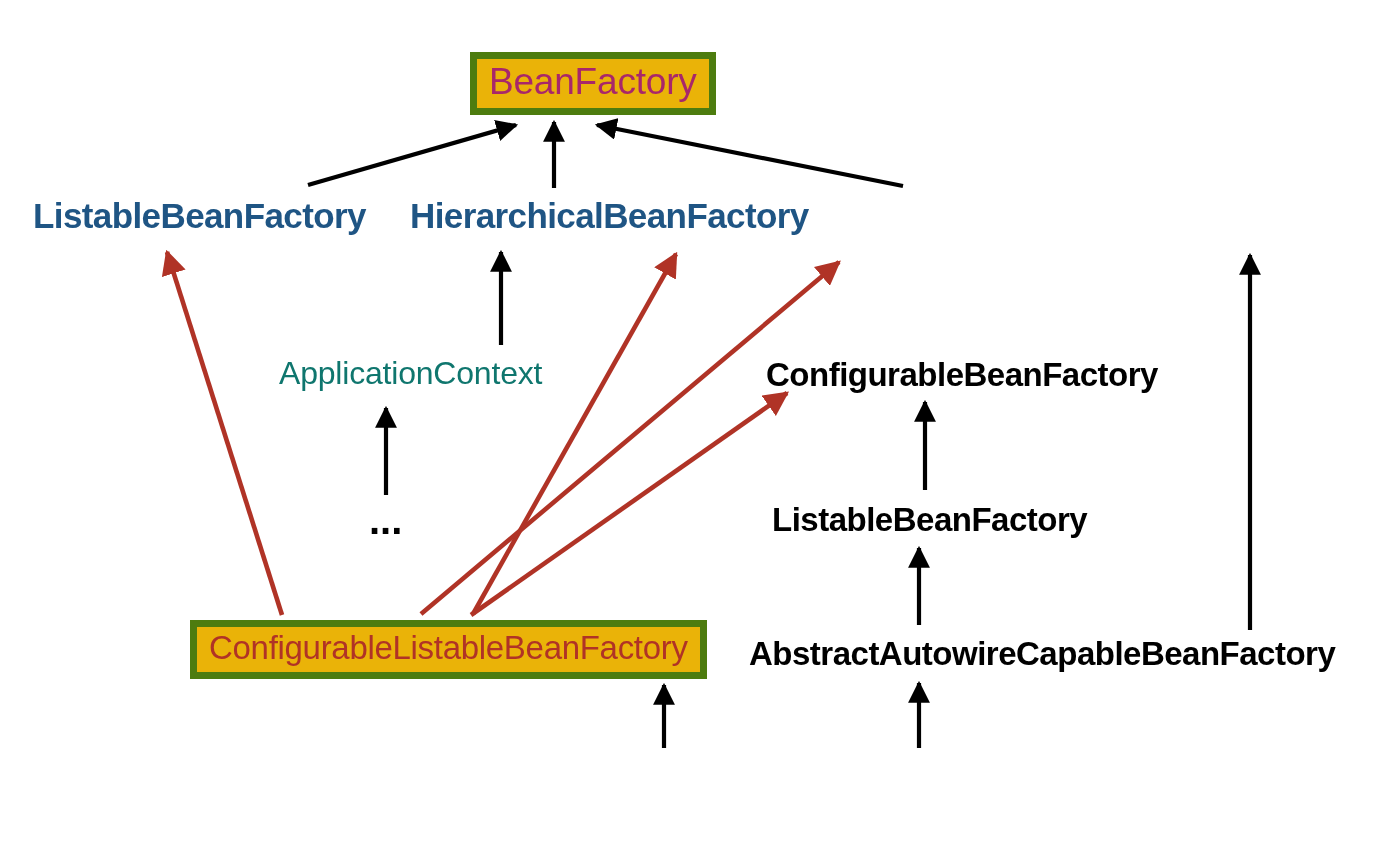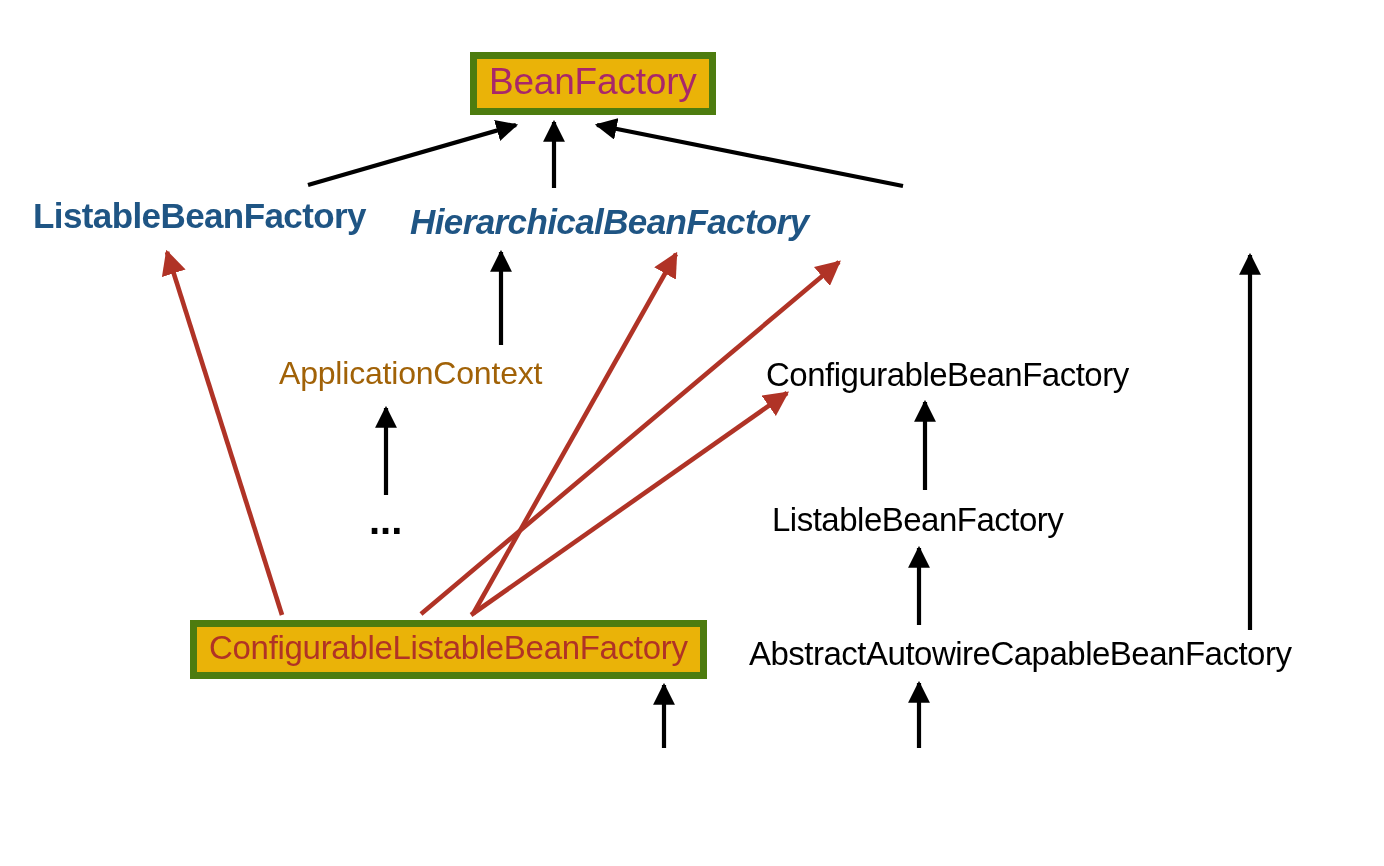--- a/index.html
+++ b/index.html
@@ -61,25 +61,25 @@
   }
   .txt-red {
     color: #b03326;
     font-size: 33px;
     font-weight: 400;
     letter-spacing: -0.3px;
   }
   .txt-black-bold {
     color: #000000;
     font-size: 33px;
-    font-weight: 400;
+    font-weight: 700;
     letter-spacing: -0.5px;
   }
   .txt-black-regular {
-    color: #a16207;
+    color: #0f766e;
     font-size: 32px;
     font-weight: 400;
     letter-spacing: -0.2px;
   }
   .ellipsis-node {
     color: #000000;
     font-size: 40px;
     font-weight: 700;
     line-height: 1;
   }
@@ -129,21 +129,21 @@
   </svg>
 
   <div class="node boxed" style="left:470px; top:52px;">
     <span class="node-label txt-beanfactory">BeanFactory</span>
   </div>
 
   <div class="node" style="left:33px; top:198px;">
     <span class="node-label txt-blue">ListableBeanFactory</span>
   </div>
 
-  <div class="node" style="left:410px; top:204px;font-style:italic;">
+  <div class="node" style="left:410px; top:198px;">
     <span class="node-label txt-blue">HierarchicalBeanFactory</span>
   </div>
 
 
   <div class="node" style="left:279px; top:357px;">
     <span class="node-label txt-black-regular">ApplicationContext</span>
   </div>
 
   <div class="node" style="left:766px; top:358px;">
     <span class="node-label txt-black-bold">ConfigurableBeanFactory</span>

